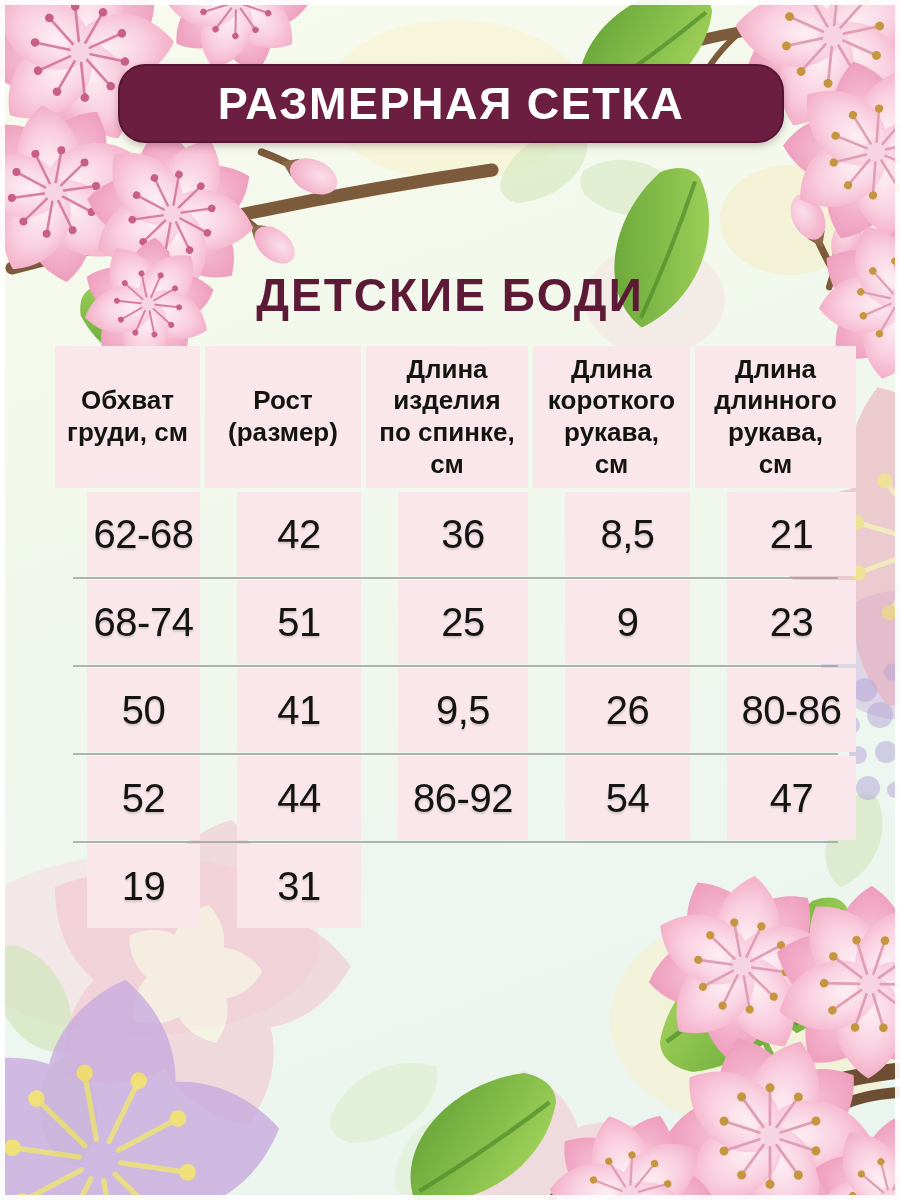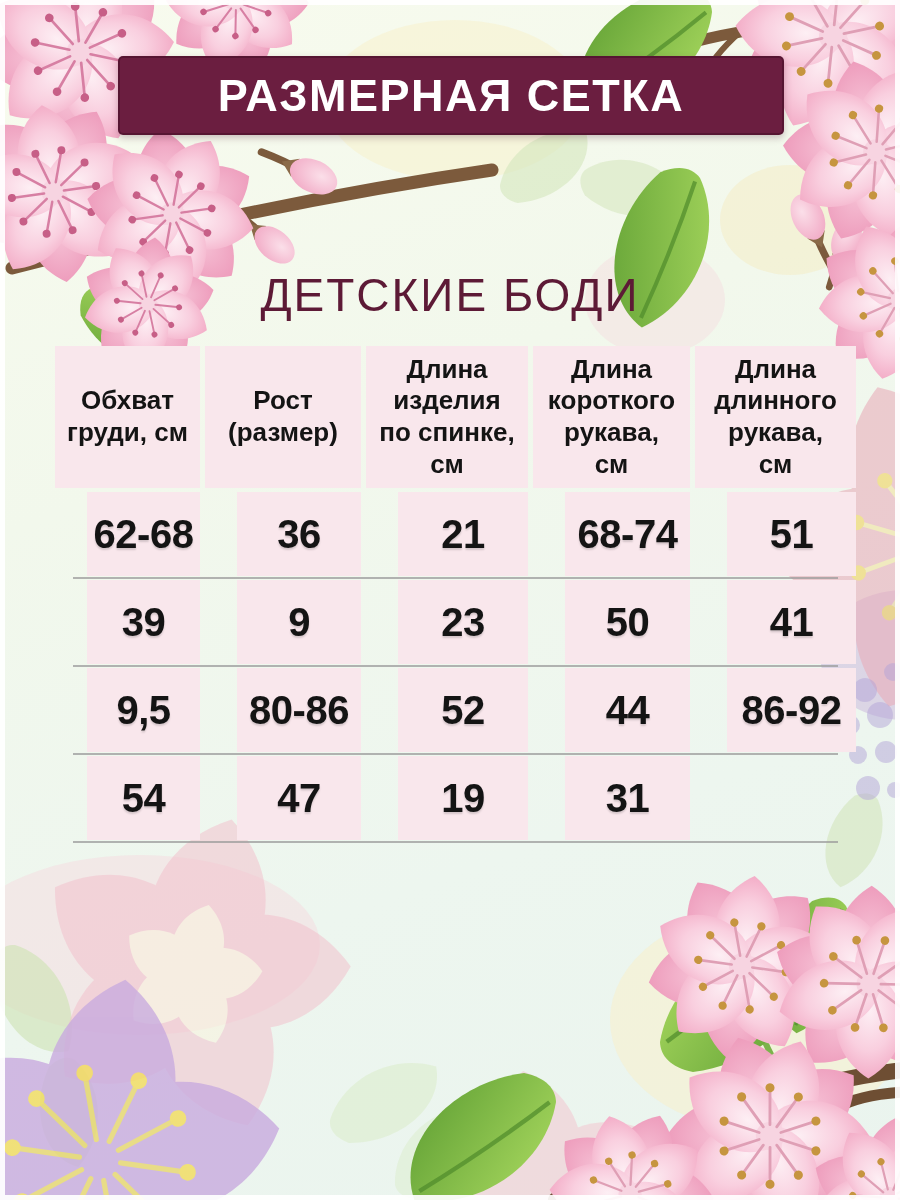--- a/index.html
+++ b/index.html
@@ -2,35 +2,35 @@
 <html><head>
 <meta charset="utf-8">
 <style>
   html,body{margin:0;padding:0;}
   body{width:900px;height:1200px;font-family:"Liberation Sans","DejaVu Sans",sans-serif;}
   .page{position:relative;width:900px;height:1200px;overflow:hidden;
         background:linear-gradient(160deg,#F8FBEE 0%,#F2F8EC 35%,#EDF6EF 68%,#EAF4EE 100%);}
   .bg-art{position:absolute;left:0;top:0;z-index:0;pointer-events:none;}
   .frame{position:absolute;inset:0;border:5px solid rgba(255,255,255,.92);z-index:50;pointer-events:none;}
 
-  .banner{position:absolute;left:118px;top:56px;width:662px;height:75px;z-index:10;
-          border-radius:5px;display:flex;align-items:center;justify-content:center;
+  .banner{position:absolute;left:118px;top:64px;width:662px;height:75px;z-index:10;
+          border-radius:27px;display:flex;align-items:center;justify-content:center;
           border:2px solid rgba(62,10,34,.45);box-shadow:0 3px 7px rgba(70,20,45,.25);}
   .banner-text{color:#fff;font-size:45px;font-weight:700;letter-spacing:1.5px;white-space:nowrap;}
 
   .heading{position:absolute;left:0;top:268px;width:100%;margin:0;z-index:10;text-align:center;
-           font-size:46px;font-weight:400;letter-spacing:2px;}
+           font-size:46px;font-weight:700;letter-spacing:2px;}
 
   .size-table{position:absolute;left:55px;top:346px;width:801px;height:582px;z-index:10;
               display:grid;grid-template-columns:145px 156px 162px 157px 161px;
               grid-template-rows:142px repeat(5,84px);gap:4px 5px;}
   .th,.td{background:var(--cell-bg,#F9E7EC);display:flex;align-items:center;justify-content:center;
           text-align:center;color:var(--cell-text,#141414);}
   .th{font-size:26px;line-height:1.22;font-weight:700;white-space:pre-line;padding:2px;}
-  .td{font-size:40px;font-weight:700;letter-spacing:-.5px;text-shadow:0 2px 2px rgba(0,0,0,.15);margin-left:32px;}
+  .td{font-size:40px;font-weight:400;letter-spacing:-.5px;text-shadow:0 2px 2px rgba(0,0,0,.15);margin-left:32px;}
   .sep{position:absolute;left:18px;width:765px;height:2px;background:var(--sep,#9B9B9B);opacity:.75;}
   .sep1{top:231px}.sep2{top:319px}.sep3{top:407px}.sep4{top:495px}
 </style>
 </head>
 <body>
 
 <div class="page">
 
   <svg class="bg-art" width="900" height="1200" viewBox="0 0 900 1200" aria-hidden="true">
     <defs>
@@ -316,30 +316,33 @@
 см</div>
     <div class="th">Длина
 длинного
 рукава,
 см</div>
     <div class="sep sep1"></div>
     <div class="sep sep2"></div>
     <div class="sep sep3"></div>
     <div class="sep sep4"></div>
   <div class="td">62-68</div>
+      <div class="td">42</div>
       <div class="td">36</div>
+      <div class="td">8,5</div>
       <div class="td">21</div>
       <div class="td">68-74</div>
       <div class="td">51</div>
-      <div class="td">39</div>
+      <div class="td">25</div>
       <div class="td">9</div>
       <div class="td">23</div>
       <div class="td">50</div>
       <div class="td">41</div>
       <div class="td">9,5</div>
+      <div class="td">26</div>
       <div class="td">80-86</div>
       <div class="td">52</div>
       <div class="td">44</div>
       <div class="td">86-92</div>
       <div class="td">54</div>
       <div class="td">47</div>
       <div class="td">19</div>
       <div class="td">31</div>
     </div>
 

